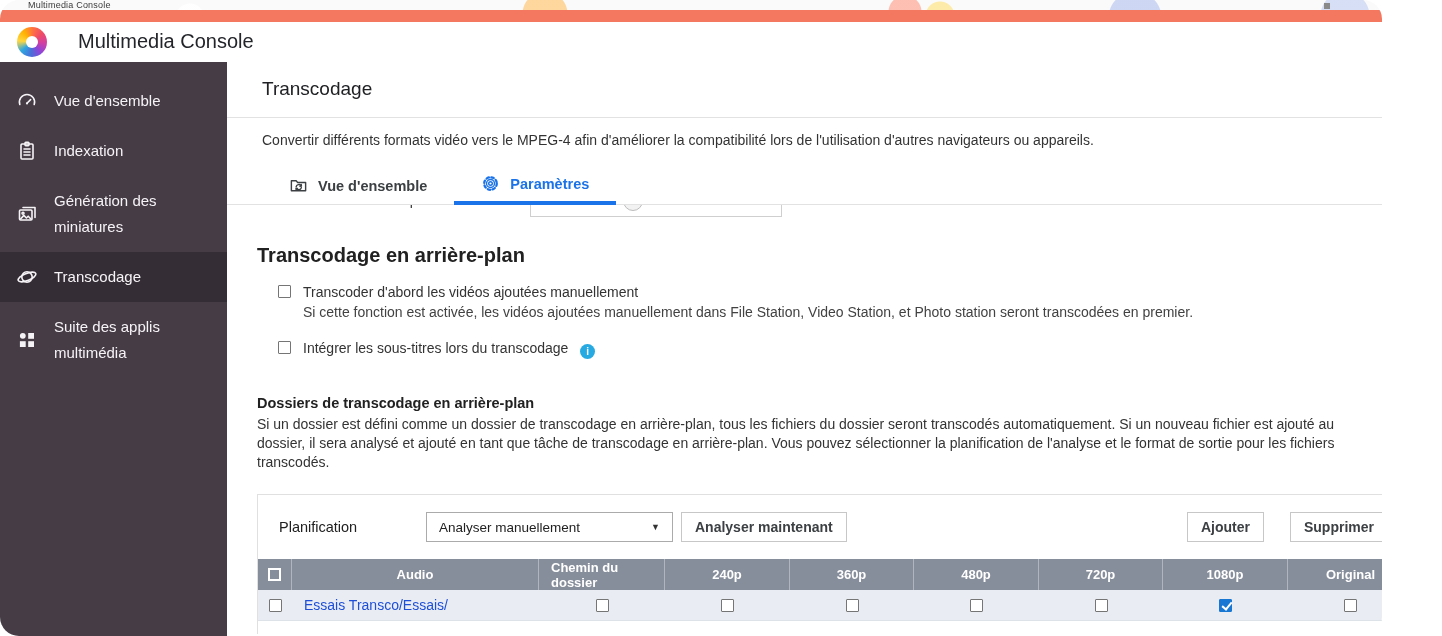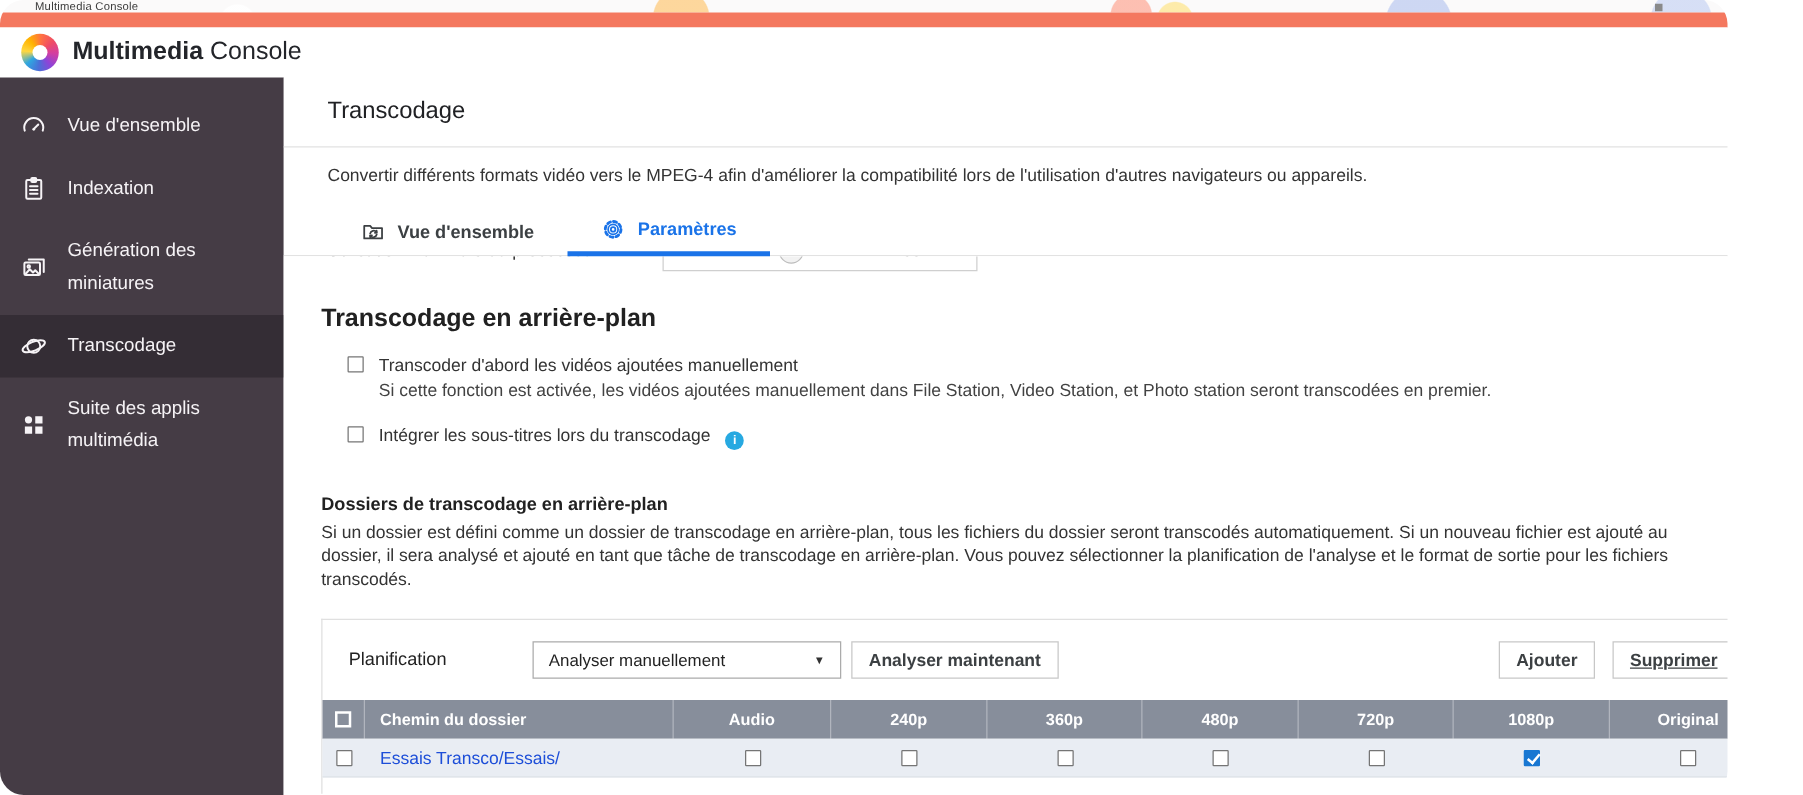--- a/index.html
+++ b/index.html
@@ -22,21 +22,21 @@
   .top-strip .grey-dot { position:absolute; right:112px; top:3px; width:6px; height:6px; background:#8a8a8a; }
   .top-strip .red-mark { position:absolute; right:2px; top:1px; width:7px; height:9px; background:linear-gradient(115deg,#e03c2f 40%,#ff7a4d); transform:skewX(-18deg); }
   .coral-bar { position:absolute; left:0; top:10px; width:1442px; height:12px; background:#f4785f; }
 
   
   .app-header { position:absolute; left:0; top:22px; width:1442px; height:40px; background:#fff; }
   .logo { position:absolute; left:17px; top:5px; width:30px; height:30px; border-radius:50%;
     background:conic-gradient(from -40deg,#ffb300,#ff7043,#ef4b66,#d23fa2,#8e44d8,#4a6fd8,#2fa7e0,#ffd740,#ffb300); }
   .logo::after { content:""; position:absolute; left:9px; top:9px; width:12px; height:12px; background:#fff; border-radius:50%; }
   .brand { position:absolute; left:58px; top:8px; font-size:20px; color:#23252a; }
-  .brand b { font-weight:700; }
+  .brand b { font-weight:400;margin-left:20px; }
   .kebab { position:absolute; right:12px; top:8px; font-size:19px; font-weight:700; color:#424242; cursor:pointer; line-height:24px; }
 
   
   .sidebar { position:absolute; left:0; top:62px; width:227px; height:574px; background:#453c45; padding-top:14px; }
   .side-item { display:flex; align-items:center; padding:0 14px 0 16px; color:#f6f3f6; cursor:pointer; }
   .side-item .ic { width:22px; height:22px; flex:0 0 22px; margin-right:16px; }
   .side-item .lbl { font-size:15px; line-height:26px; max-width:150px; }
   .h50 { height:50px; } .h76 { height:76px; }
   .side-item.active { background:#342d35; }
 
@@ -76,21 +76,21 @@
 
   
   .tbl-wrap { margin:22px 0 0 30px; width:1156px; height:140px; border:1px solid #e0e0e0; border-bottom:none; background:#fff; }
   .plan-row { display:flex; align-items:center; height:64px; padding-left:21px; }
   .plan-label { width:147px; font-size:14.5px; color:#212121; }
   .select { position:relative; width:247px; height:30px; border:1px solid #ababab; background:#fff; display:flex; align-items:center; padding-left:12px; font-size:13.5px; color:#222; cursor:pointer; }
   .select .sel-caret { position:absolute; right:12px; font-size:9px; color:#333; }
   .btn { height:30px; border:1px solid #c7c7c7; background:#fff; font-size:14px; font-weight:700; color:#3c4043; padding:0 13px; cursor:pointer; font-family:inherit; }
   .btn.scan { margin-left:8px; }
   .btn.add { margin-left:auto; }
-  .btn.del { margin-left:14px; margin-right:24px;text-decoration:underline; }
+  .btn.del { margin-left:26px; margin-right:24px; }
 
   .grid-head, .grid-row { display:grid; grid-template-columns:34px 247px 126px 125px 124px 125px 124px 125px 125px; }
   .grid-head { background:#878e9b; height:31px; }
   .hcell { display:flex; align-items:center; justify-content:center; color:#fff; font-size:13px; font-weight:700; border-right:1px solid rgba(255,255,255,.35); }
   .hcell:last-child { border-right:none; }
   .hcell.path { justify-content:flex-start; padding-left:12px; }
   .hcb { width:13px; height:13px; border:2px solid #fff; background:transparent; cursor:pointer; }
   .grid-row { background:#e9edf3; height:31px; border-bottom:1px solid #dde2e8; }
   .rcell { display:flex; align-items:center; justify-content:center; font-size:14px; color:#1d4ed8; }
   .rcell.path { justify-content:flex-start; padding-left:12px; }
@@ -228,22 +228,22 @@
           </div>
           <button class="btn scan">Analyser maintenant</button>
           <button class="btn add">Ajouter</button>
           <button class="btn del">Supprimer</button>
         </div>
 
         <div class="grid-head">
           <div class="hcell">
               <span class="hcb"></span>
             </div>
+          <div class="hcell">Audio</div>
           <div class="hcell path">Chemin du dossier</div>
-          <div class="hcell">Audio</div>
           <div class="hcell">240p</div>
           <div class="hcell">360p</div>
           <div class="hcell">480p</div>
           <div class="hcell">720p</div>
           <div class="hcell">1080p</div>
           <div class="hcell">Original</div>
         </div>
 
         <div class="grid-row">
           <div class="rcell">

